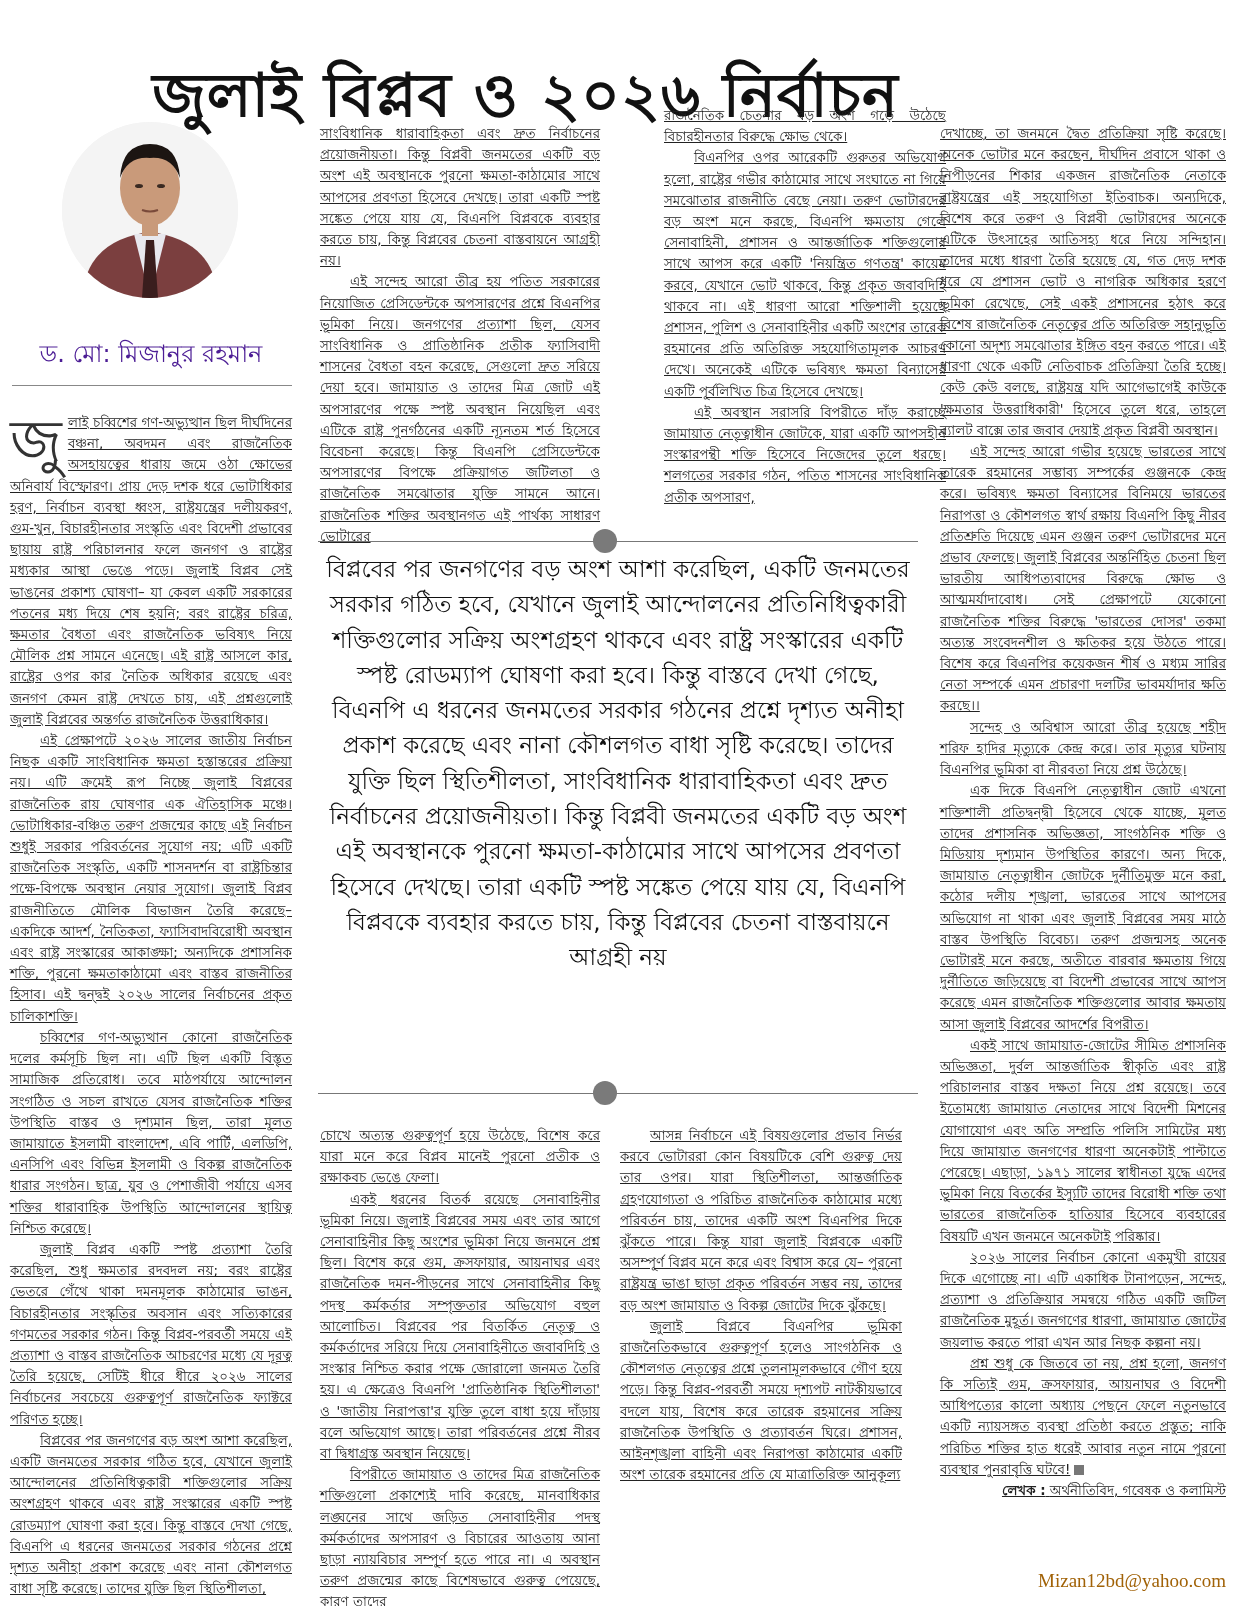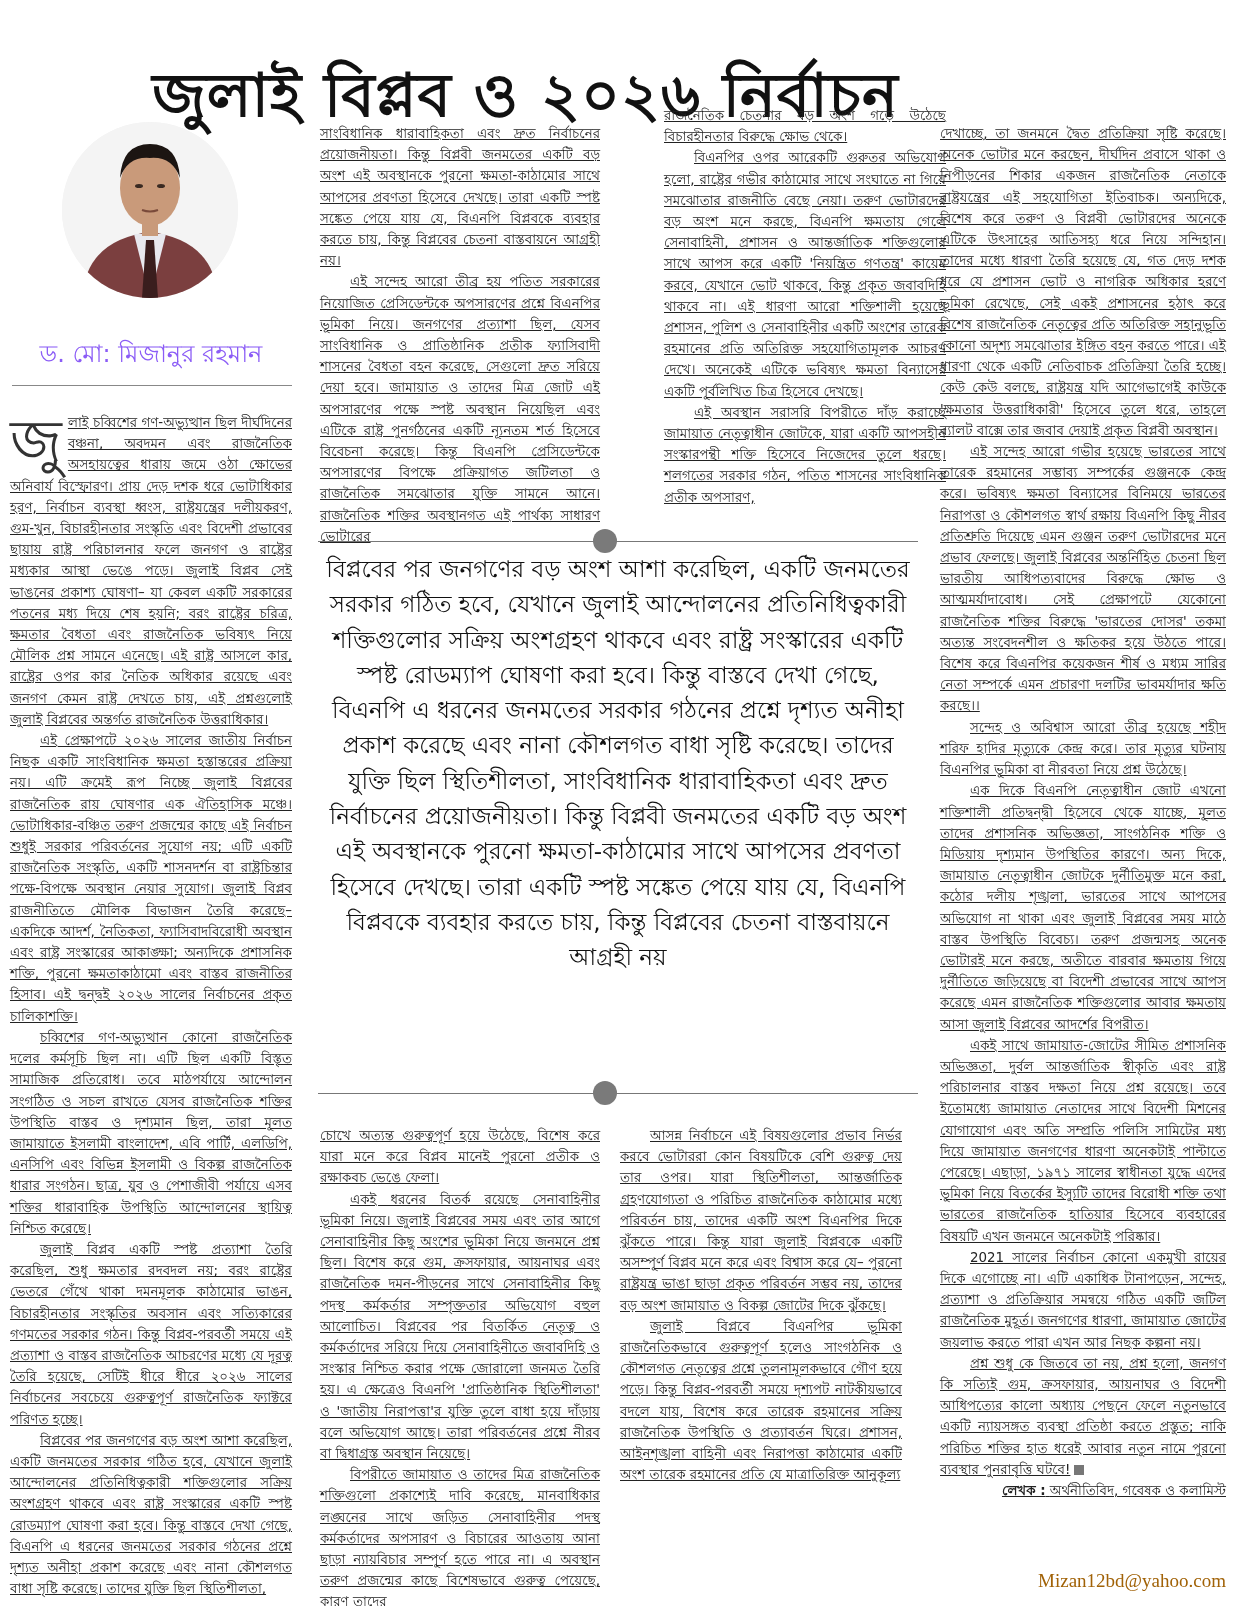--- a/index.html
+++ b/index.html
@@ -20,21 +20,21 @@
   .col3top { left: 620px; top: 105px; width: 282px; margin-left: 44px; }
   .col4 { left: 940px; top: 123px; width: 286px; }
   .col2bot { left: 320px; top: 1125px; width: 280px; }
   .col3bot { left: 620px; top: 1125px; width: 282px; }
   .photo {
     position: absolute; left: 62px; top: 122px; width: 176px; height: 176px; border-radius: 50%;
     overflow: hidden; background: #f2f2f2;
   }
   .author-name {
     position: absolute; left: 10px; top: 335px; width: 282px; text-align: center;
-    font-family: "DejaVu Sans", sans-serif; font-size: 24px; color: #8b5cf6;
+    font-family: "DejaVu Sans", sans-serif; font-size: 24px; color: #4c1d95;
   }
   .author-rule { position: absolute; left: 12px; top: 385px; width: 280px; height: 1px; background: #888; }
   .dropcap {
     float: left; font-family: "DejaVu Serif", serif; font-size: 58px; line-height: 54px;
     margin: 2px 6px 0 0; color: #333;
   }
   .pull-rule { position: absolute; left: 318px; width: 600px; height: 1px; background: #777; }
   .pull-dot { position: absolute; left: 593px; width: 24px; height: 24px; border-radius: 50%; background: #7a7a7a; }
   .pullquote {
     position: absolute; left: 318px; top: 552px; width: 600px; text-align: center;
@@ -105,17 +105,17 @@
   <p>আসন্ন নির্বাচনে এই বিষয়গুলোর প্রভাব নির্ভর করবে ভোটাররা কোন বিষয়টিকে বেশি গুরুত্ব দেয় তার ওপর। যারা স্থিতিশীলতা, আন্তর্জাতিক গ্রহণযোগ্যতা ও পরিচিত রাজনৈতিক কাঠামোর মধ্যে পরিবর্তন চায়, তাদের একটি অংশ বিএনপির দিকে ঝুঁকতে পারে। কিন্তু যারা জুলাই বিপ্লবকে একটি অসম্পূর্ণ বিপ্লব মনে করে এবং বিশ্বাস করে যে– পুরনো রাষ্ট্রযন্ত্র ভাঙা ছাড়া প্রকৃত পরিবর্তন সম্ভব নয়, তাদের বড় অংশ জামায়াত ও বিকল্প জোটের দিকে ঝুঁকছে।</p>
   <p>জুলাই বিপ্লবে বিএনপির ভূমিকা রাজনৈতিকভাবে গুরুত্বপূর্ণ হলেও সাংগঠনিক ও কৌশলগত নেতৃত্বের প্রশ্নে তুলনামূলকভাবে গৌণ হয়ে পড়ে। কিন্তু বিপ্লব-পরবর্তী সময়ে দৃশ্যপট নাটকীয়ভাবে বদলে যায়, বিশেষ করে তারেক রহমানের সক্রিয় রাজনৈতিক উপস্থিতি ও প্রত্যাবর্তন ঘিরে। প্রশাসন, আইনশৃঙ্খলা বাহিনী এবং নিরাপত্তা কাঠামোর একটি অংশ তারেক রহমানের প্রতি যে মাত্রাতিরিক্ত আনুকূল্য</p>
 </div>
 
 <div class="col col4">
   <p class="noindent">দেখাচ্ছে, তা জনমনে দ্বৈত প্রতিক্রিয়া সৃষ্টি করেছে। অনেক ভোটার মনে করছেন, দীর্ঘদিন প্রবাসে থাকা ও নিপীড়নের শিকার একজন রাজনৈতিক নেতাকে রাষ্ট্রযন্ত্রের এই সহযোগিতা ইতিবাচক। অন্যদিকে, বিশেষ করে তরুণ ও বিপ্লবী ভোটারদের অনেকে এটিকে উৎসাহের আতিসহ্য ধরে নিয়ে সন্দিহান। তাদের মধ্যে ধারণা তৈরি হয়েছে যে, গত দেড় দশক ধরে যে প্রশাসন ভোট ও নাগরিক অধিকার হরণে ভূমিকা রেখেছে, সেই একই প্রশাসনের হঠাৎ করে বিশেষ রাজনৈতিক নেতৃত্বের প্রতি অতিরিক্ত সহানুভূতি কোনো অদৃশ্য সমঝোতার ইঙ্গিত বহন করতে পারে। এই ধারণা থেকে একটি নেতিবাচক প্রতিক্রিয়া তৈরি হচ্ছে। কেউ কেউ বলছে, রাষ্ট্রযন্ত্র যদি আগেভাগেই কাউকে 'ক্ষমতার উত্তরাধিকারী' হিসেবে তুলে ধরে, তাহলে ব্যালট বাক্সে তার জবাব দেয়াই প্রকৃত বিপ্লবী অবস্থান।</p>
   <p>এই সন্দেহ আরো গভীর হয়েছে ভারতের সাথে তারেক রহমানের সম্ভাব্য সম্পর্কের গুঞ্জনকে কেন্দ্র করে। ভবিষ্যৎ ক্ষমতা বিন্যাসের বিনিময়ে ভারতের নিরাপত্তা ও কৌশলগত স্বার্থ রক্ষায় বিএনপি কিছু নীরব প্রতিশ্রুতি দিয়েছে এমন গুঞ্জন তরুণ ভোটারদের মনে প্রভাব ফেলছে। জুলাই বিপ্লবের অন্তর্নিহিত চেতনা ছিল ভারতীয় আধিপত্যবাদের বিরুদ্ধে ক্ষোভ ও আত্মমর্যাদাবোধ। সেই প্রেক্ষাপটে যেকোনো রাজনৈতিক শক্তির বিরুদ্ধে 'ভারতের দোসর' তকমা অত্যন্ত সংবেদনশীল ও ক্ষতিকর হয়ে উঠতে পারে। বিশেষ করে বিএনপির কয়েকজন শীর্ষ ও মধ্যম সারির নেতা সম্পর্কে এমন প্রচারণা দলটির ভাবমর্যাদার ক্ষতি করছে।।</p>
   <p>সন্দেহ ও অবিশ্বাস আরো তীব্র হয়েছে শহীদ শরিফ হাদির মৃত্যুকে কেন্দ্র করে। তার মৃত্যুর ঘটনায় বিএনপির ভূমিকা বা নীরবতা নিয়ে প্রশ্ন উঠেছে।</p>
   <p>এক দিকে বিএনপি নেতৃত্বাধীন জোট এখনো শক্তিশালী প্রতিদ্বন্দ্বী হিসেবে থেকে যাচ্ছে, মূলত তাদের প্রশাসনিক অভিজ্ঞতা, সাংগঠনিক শক্তি ও মিডিয়ায় দৃশ্যমান উপস্থিতির কারণে। অন্য দিকে, জামায়াত নেতৃত্বাধীন জোটকে দুর্নীতিমুক্ত মনে করা, কঠোর দলীয় শৃঙ্খলা, ভারতের সাথে আপসের অভিযোগ না থাকা এবং জুলাই বিপ্লবের সময় মাঠে বাস্তব উপস্থিতি বিবেচ্য। তরুণ প্রজন্মসহ অনেক ভোটারই মনে করছে, অতীতে বারবার ক্ষমতায় গিয়ে দুর্নীতিতে জড়িয়েছে বা বিদেশী প্রভাবের সাথে আপস করেছে এমন রাজনৈতিক শক্তিগুলোর আবার ক্ষমতায় আসা জুলাই বিপ্লবের আদর্শের বিপরীত।</p>
   <p>একই সাথে জামায়াত-জোটের সীমিত প্রশাসনিক অভিজ্ঞতা, দুর্বল আন্তর্জাতিক স্বীকৃতি এবং রাষ্ট্র পরিচালনার বাস্তব দক্ষতা নিয়ে প্রশ্ন রয়েছে। তবে ইতোমধ্যে জামায়াত নেতাদের সাথে বিদেশী মিশনের যোগাযোগ এবং অতি সম্প্রতি পলিসি সামিটের মধ্য দিয়ে জামায়াত জনগণের ধারণা অনেকটাই পাল্টাতে পেরেছে। এছাড়া, ১৯৭১ সালের স্বাধীনতা যুদ্ধে এদের ভূমিকা নিয়ে বিতর্কের ইস্যুটি তাদের বিরোধী শক্তি তথা ভারতের রাজনৈতিক হাতিয়ার হিসেবে ব্যবহারের বিষয়টি এখন জনমনে অনেকটাই পরিষ্কার।</p>
-  <p>2021 সালের নির্বাচন কোনো একমুখী রায়ের দিকে এগোচ্ছে না। এটি একাধিক টানাপড়েন, সন্দেহ, প্রত্যাশা ও প্রতিক্রিয়ার সমন্বয়ে গঠিত একটি জটিল রাজনৈতিক মুহূর্ত। জনগণের ধারণা, জামায়াত জোটের জয়লাভ করতে পারা এখন আর নিছক কল্পনা নয়।</p>
+  <p>২০২৬ সালের নির্বাচন কোনো একমুখী রায়ের দিকে এগোচ্ছে না। এটি একাধিক টানাপড়েন, সন্দেহ, প্রত্যাশা ও প্রতিক্রিয়ার সমন্বয়ে গঠিত একটি জটিল রাজনৈতিক মুহূর্ত। জনগণের ধারণা, জামায়াত জোটের জয়লাভ করতে পারা এখন আর নিছক কল্পনা নয়।</p>
   <p><span>প্রশ্ন শুধু কে জিতবে তা নয়, প্রশ্ন হলো, জনগণ কি সত্যিই গুম, ক্রসফায়ার, আয়নাঘর ও বিদেশী আধিপত্যের কালো অধ্যায় পেছনে ফেলে নতুনভাবে একটি ন্যায়সঙ্গত ব্যবস্থা প্রতিষ্ঠা করতে প্রস্তুত; নাকি পরিচিত শক্তির হাত ধরেই আবার নতুন নামে পুরনো ব্যবস্থার পুনরাবৃত্তি ঘটবে!</span><span class="endmark"></span></p>
   <p class="byline"><b>লেখক :</b> <span>অর্থনীতিবিদ, গবেষক ও কলামিস্ট</span></p>
 </div>
 <div class="email">Mizan12bd@yahoo.com</div>
 
 </body></html>

